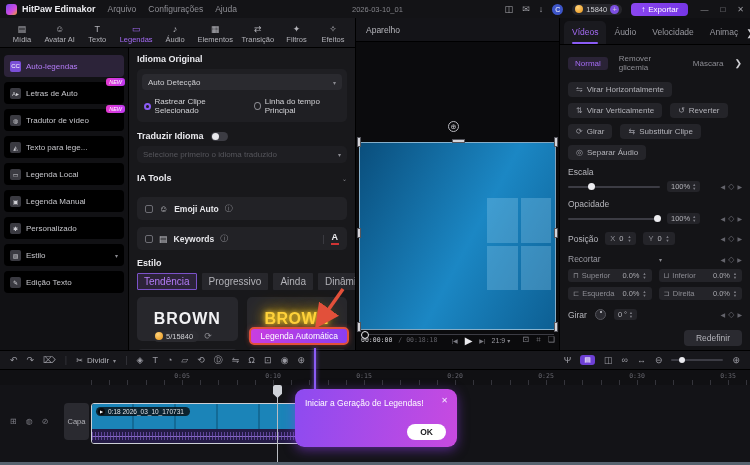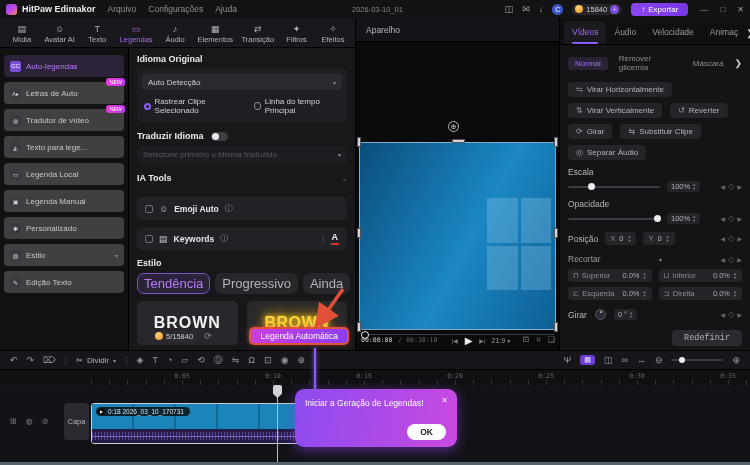--- a/index.html
+++ b/index.html
@@ -25,21 +25,21 @@
   
   .ribbon { position:absolute; left:0; top:18px; width:355px; height:30px; background:#19191d; border-bottom:1px solid #000; display:flex; justify-content:space-between; padding:2px 8px 0; }
   .rib-item { display:flex; flex-direction:column; align-items:center; justify-content:center; gap:1px; color:#b3b3b9; min-width:28px; }
   .rib-item .g { font-size:9px; line-height:10px; }
   .rib-item .l { font-size:7.5px; }
   .rib-item.active { color:#a express; }
   .rib-item.active { color:#a46bf5; }
 
   
   .sidebar { position:absolute; left:0; top:48px; width:128px; height:302px; background:#111114; padding:7px 4px; }
-  .side-item { position:relative; display:flex; align-items:center; height:22px; background:#404040; border-radius:4px; margin-bottom:5px; padding:0 6px; font-size:8px; color:#c7c7cc; }
+  .side-item { position:relative; display:flex; align-items:center; height:22px; background:#000000; border-radius:4px; margin-bottom:5px; padding:0 6px; font-size:8px; color:#c7c7cc; }
   .side-item .ibox { width:11px; height:11px; border-radius:2px; background:#3a3a41; color:#cfcfd4; font-size:6px; display:flex; align-items:center; justify-content:center; margin-right:5px; flex:0 0 auto; }
   .side-item.sel { background:#2c2339; color:#b47cf8; }
   .side-item.sel .ibox { background:#7b4fd8; color:#fff; }
   .badge { position:absolute; right:-1px; top:-4px; background:linear-gradient(90deg,#e43ad0,#c038f0); color:#fff; font-size:5.5px; font-style:italic; padding:0 3px; border-radius:3px; line-height:8px; }
   .caret { margin-left:auto; color:#8a8a90; font-size:6px; }
 
   
   .main { position:absolute; left:128px; top:48px; width:227px; height:302px; background:#18181b; border-left:1px solid #000; padding:6px 8px; }
   .h1 { font-size:9px; font-weight:bold; color:#eaeaee; margin-bottom:5px; }
   .group { background:#1f1f23; border-radius:5px; padding:5px; margin-bottom:8px; }
@@ -55,21 +55,21 @@
   .toggle::after { content:""; position:absolute; left:1px; top:1px; width:7px; height:7px; border-radius:50%; background:#e8e8ec; }
   .toolrow { display:flex; align-items:center; gap:6px; background:#222226; border-radius:5px; height:23px; padding:0 8px; margin-bottom:7px; font-size:8.5px; }
   .chk { width:8px; height:8px; border:1px solid #6d6d74; border-radius:2px; flex:0 0 auto; }
   .ticon { color:#c2c2c8; font-size:9px; }
   .tlabel { font-weight:bold; color:#e6e6ea; }
   .info { color:#85858b; font-size:8px; }
   .fontA { margin-left:auto; display:flex; align-items:center; gap:6px; }
   .fontA .div { color:#45454c; }
   .fontA .A { font-weight:bold; color:#ececf0; border-bottom:2px solid #d03434; padding:0 1px 1px; font-size:9px; }
   .styletabs { display:flex; gap:5px; margin:5px 0 7px; }
-  .stab { background:#27272c; border:1px solid transparent; border-radius:7px; color:#b2b2b8; font-size:13px; padding:2px 6px; }
+  .stab { background:#27272c; border:1px solid transparent; border-radius:1px; color:#b2b2b8; font-size:10px; padding:2px 6px; }
   .stab.sel { background:#2c2339; border-color:#7b52c9; color:#b47cf8; }
   .cards { display:flex; gap:9px; }
   .card { width:101px; height:44px; background:#27272c; border-radius:5px; display:flex; align-items:center; justify-content:center; }
   .brown1 { font-size:16px; font-weight:bold; letter-spacing:1px; color:#f2f2f4; }
   .brown2 { font-size:16px; font-weight:800; letter-spacing:.5px; color:#ffd23a; text-shadow:0 0 5px #ffd234, 0 0 12px #eab308, 0 0 20px #ca9a04; }
   .cards2 { display:flex; gap:9px; margin-top:8px; }
   .card.partial { height:13px; border-radius:5px 5px 0 0; align-items:flex-end; }
   .wline { width:44px; height:2px; background:#e8e8ec; margin-bottom:3px; border-radius:1px; }
   .mainfoot { position:absolute; left:24px; right:6px; bottom:5px; display:flex; align-items:center; }
   .credpill { display:flex; align-items:center; gap:3px; background:#2a2a2f; border-radius:8px; padding:1px 6px 1px 2px; font-size:7.5px; color:#cfcfd3; }
@@ -123,21 +123,21 @@
   .posbox { display:flex; align-items:center; gap:4px; background:#242429; border-radius:3px; padding:2px 5px; font-size:7.5px; color:#8d8d94; }
   .posbox b { color:#b9b9bf; font-weight:normal; }
   .croprow { display:flex; align-items:center; margin-top:9px; font-size:8.5px; color:#9a9aa2; gap:4px; }
   .cropgrid { display:grid; grid-template-columns:1fr 1fr; gap:5px 7px; margin-top:5px; }
   .cropf { display:flex; align-items:center; gap:3px; background:#242429; border-radius:3px; padding:2px 5px; font-size:7.5px; color:#8d8d94; }
   .cropf .v { margin-left:auto; color:#a8a8ae; }
   .girarrow { display:flex; align-items:center; gap:8px; margin-top:9px; }
   .dial { width:11px; height:11px; border-radius:50%; background:#2a2a30; border:1px solid #55555c; position:relative; }
   .dial::after { content:""; position:absolute; left:4px; top:1px; width:2px; height:2px; border-radius:50%; background:#c8c8ce; }
   .resetrow { display:flex; justify-content:flex-end; margin-top:10px; }
-  .resetbtn { background:#2a2a30; border-radius:4px; color:#b3b3b9; font-size:8.5px; padding:3px 12px;font-family:Liberation Mono, monospace; }
+  .resetbtn { background:#2a2a30; border-radius:4px; color:#b3b3b9; font-size:8.5px; padding:3px 12px; }
 
   
   .tl-toolbar { position:absolute; left:0; top:350px; width:750px; height:20px; background:#17171b; border-top:1px solid #000; border-bottom:1px solid #000; display:flex; align-items:center; padding:0 10px; gap:9px; color:#9a9aa2; font-size:9px; }
   .tl-toolbar .sep { color:#3a3a40; }
   .dividir { display:flex; align-items:center; gap:4px; font-size:8px; color:#b3b3b9; }
   .capico { background:#6d3fd4; color:#fff; border-radius:3px; font-size:7px; padding:1px 4px; }
   .zslider { position:relative; width:52px; height:2px; background:#3c3c44; border-radius:1px; }
   .zslider .knob { top:-2.5px; left:8px; width:6px; height:6px; }
   .tl-right { margin-left:auto; display:flex; align-items:center; gap:9px; }
   .tl-ruler { position:absolute; left:0; top:370px; width:750px; height:15px; background:#101013; }

